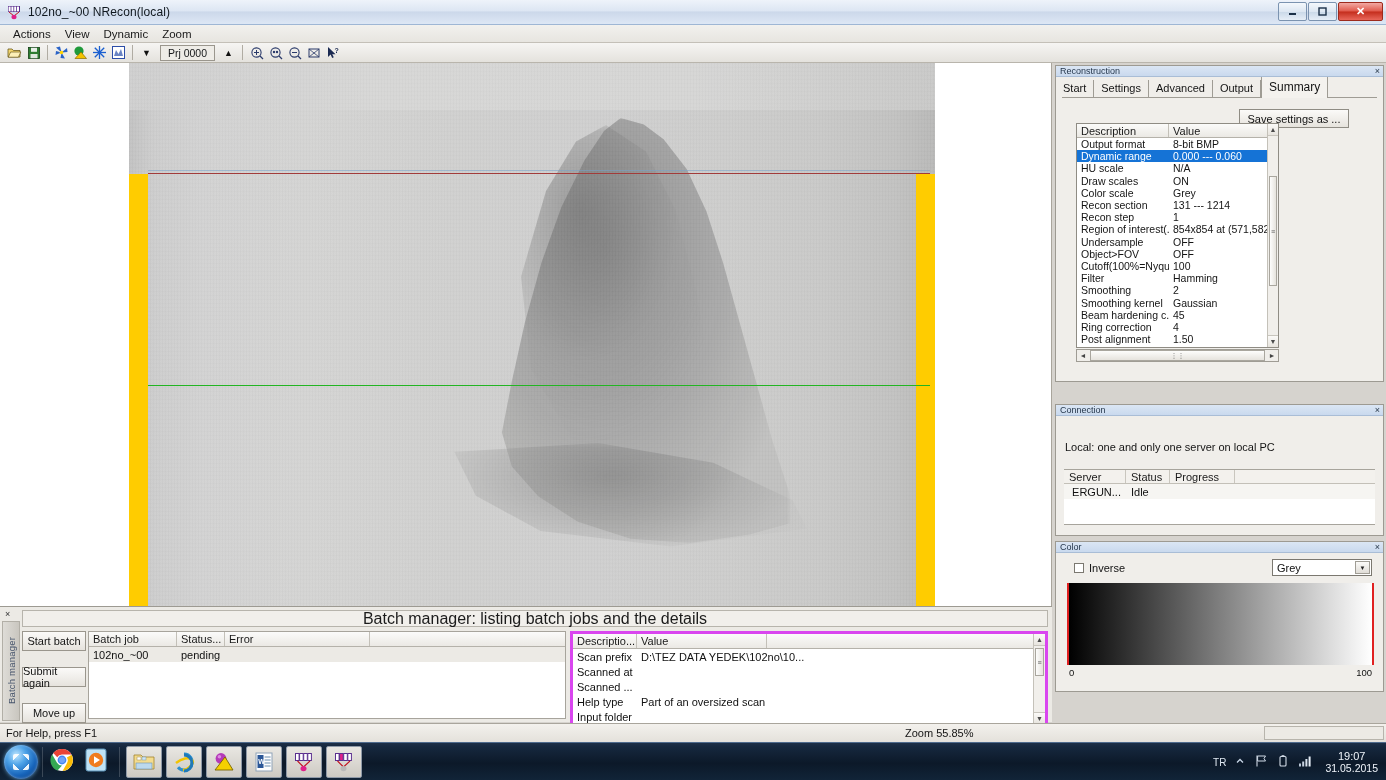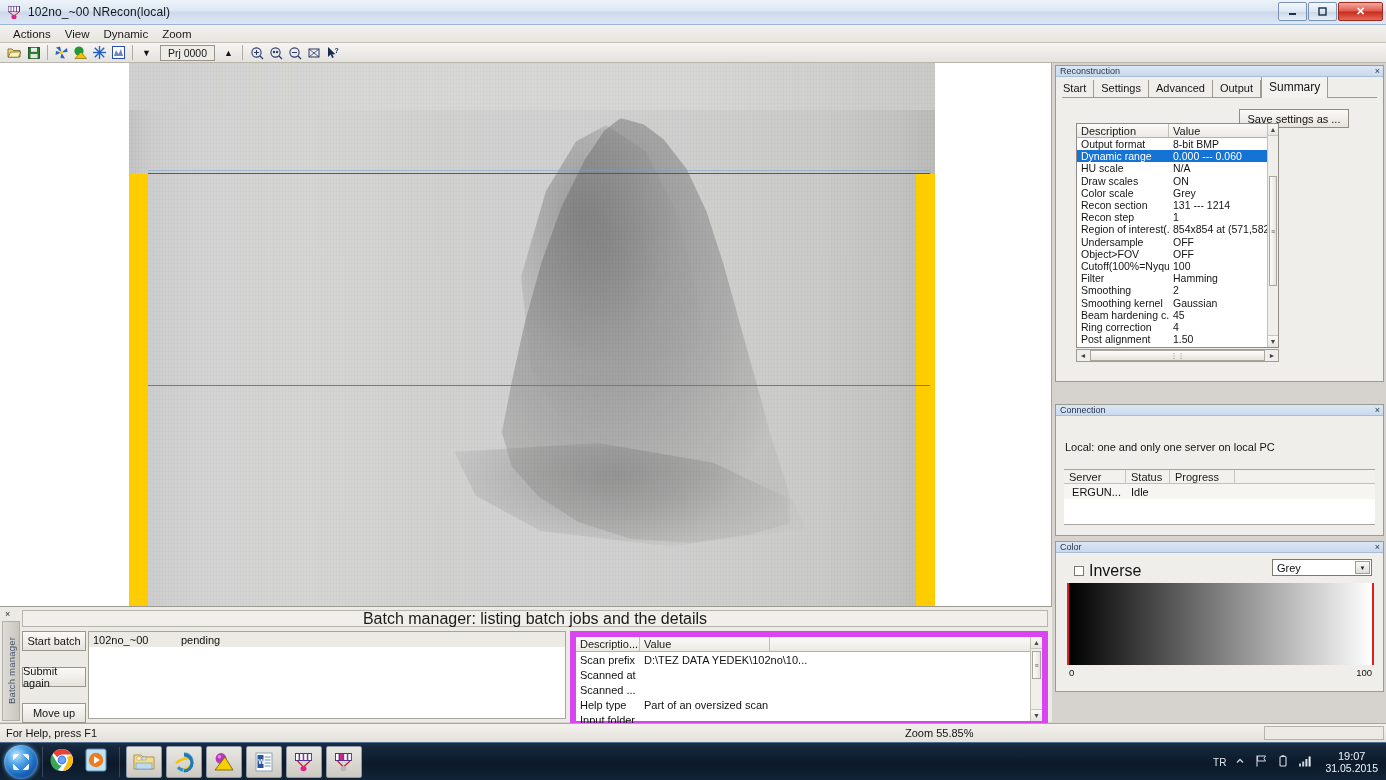--- a/index.html
+++ b/index.html
@@ -145,21 +145,21 @@
     background:linear-gradient(to bottom,#fbfaf8,#e6e3dd);
     border:1px solid #9a968d; font-size:11px; color:#141414;
     display:flex; align-items:center; justify-content:center;
   }
   .bm-joblist {
     position:absolute; left:88px; top:24px; width:478px; height:88px;
     background:#ffffff; border:1px solid #a7a49c;
   }
   .bm-detail {
     position:absolute; left:570px; top:24px; right:4px; height:96px;
-    background:#ffffff; border:6px solid #d946ef;
+    background:#ffffff; border:3px solid #d946ef;
   }
   .lvhead {
     display:flex; height:15px;
     background:linear-gradient(to bottom,#fbfbfa,#ebe9e4);
     border-bottom:1px solid #b5b2aa; font-size:11px; color:#1a1a1a;
   }
   .lvhead div { border-right:1px solid #c3c0b8; padding:1px 4px; overflow:hidden; white-space:nowrap;}
   .lvrow { display:flex; font-size:11px; color:#111; height:15px; align-items:center; }
   .lvrow div { padding:0 4px; overflow:hidden; white-space:nowrap; }
   .lvrow.sel { background:#eceae5; }
@@ -250,21 +250,21 @@
   .conn-head {
     display:flex; height:14px; background:#f3f1ed; border-bottom:1px solid #c3c0b8;
     font-size:11px; color:#1a1a1a;
   }
   .conn-head div { padding:0 5px; border-right:1px solid #c9c6be; display:flex; align-items:center;}
   .conn-row { display:flex; height:15px; align-items:center; font-size:11px; color:#111; background:#f6f5f2; }
   .conn-row div { padding:0 5px; display:flex; align-items:center; gap:3px;}
 
   
   #color { top:478px; height:151px; }
-  .chk-wrap { position:absolute; left:18px; top:20px; display:flex; align-items:center; gap:5px; font-size:16px; color:#131313;}
+  .chk-wrap { position:absolute; left:18px; top:20px; display:flex; align-items:center; gap:5px; font-size:11px; color:#131313;}
   .chk { width:10px; height:10px; border:1px solid #7b7870; background:#fff; }
   .combo {
     position:absolute; right:11px; top:17px; width:100px; height:17px;
     background:#fff; border:1px solid #7b7870; display:flex; align-items:center;
     font-size:11px; color:#111; padding-left:4px;
   }
   .combo .arrow {
     position:absolute; right:1px; top:1px; width:15px; height:13px;
     background:linear-gradient(to bottom,#fbfaf8,#e0ddd7); border:1px solid #a09d95;
     display:flex; align-items:center; justify-content:center; font-size:6px; color:#222;
@@ -476,20 +476,26 @@
 
     <div class="bm-btns">
       <div class="bbtn">Start batch</div>
       <div class="bbtn">Submit again</div>
       <div class="bbtn">Move up</div>
       <div class="bbtn">Remove</div>
       <div class="bbtn">Remove all</div>
     </div>
 
     <div class="bm-joblist">
+      <div class="lvhead">
+        <div style="width:88px">Batch job</div>
+        <div style="width:48px">Status...</div>
+        <div style="width:145px">Error</div>
+        <div style="flex:1;border-right:none"></div>
+      </div>
       <div class="lvrow sel">
         <div style="width:88px">102no_~00</div>
         <div style="width:48px">pending</div>
         <div style="width:145px"></div>
       </div>
     </div>
 
     <div class="bm-detail">
       <div class="lvhead">
         <div style="width:64px">Descriptio...</div>

